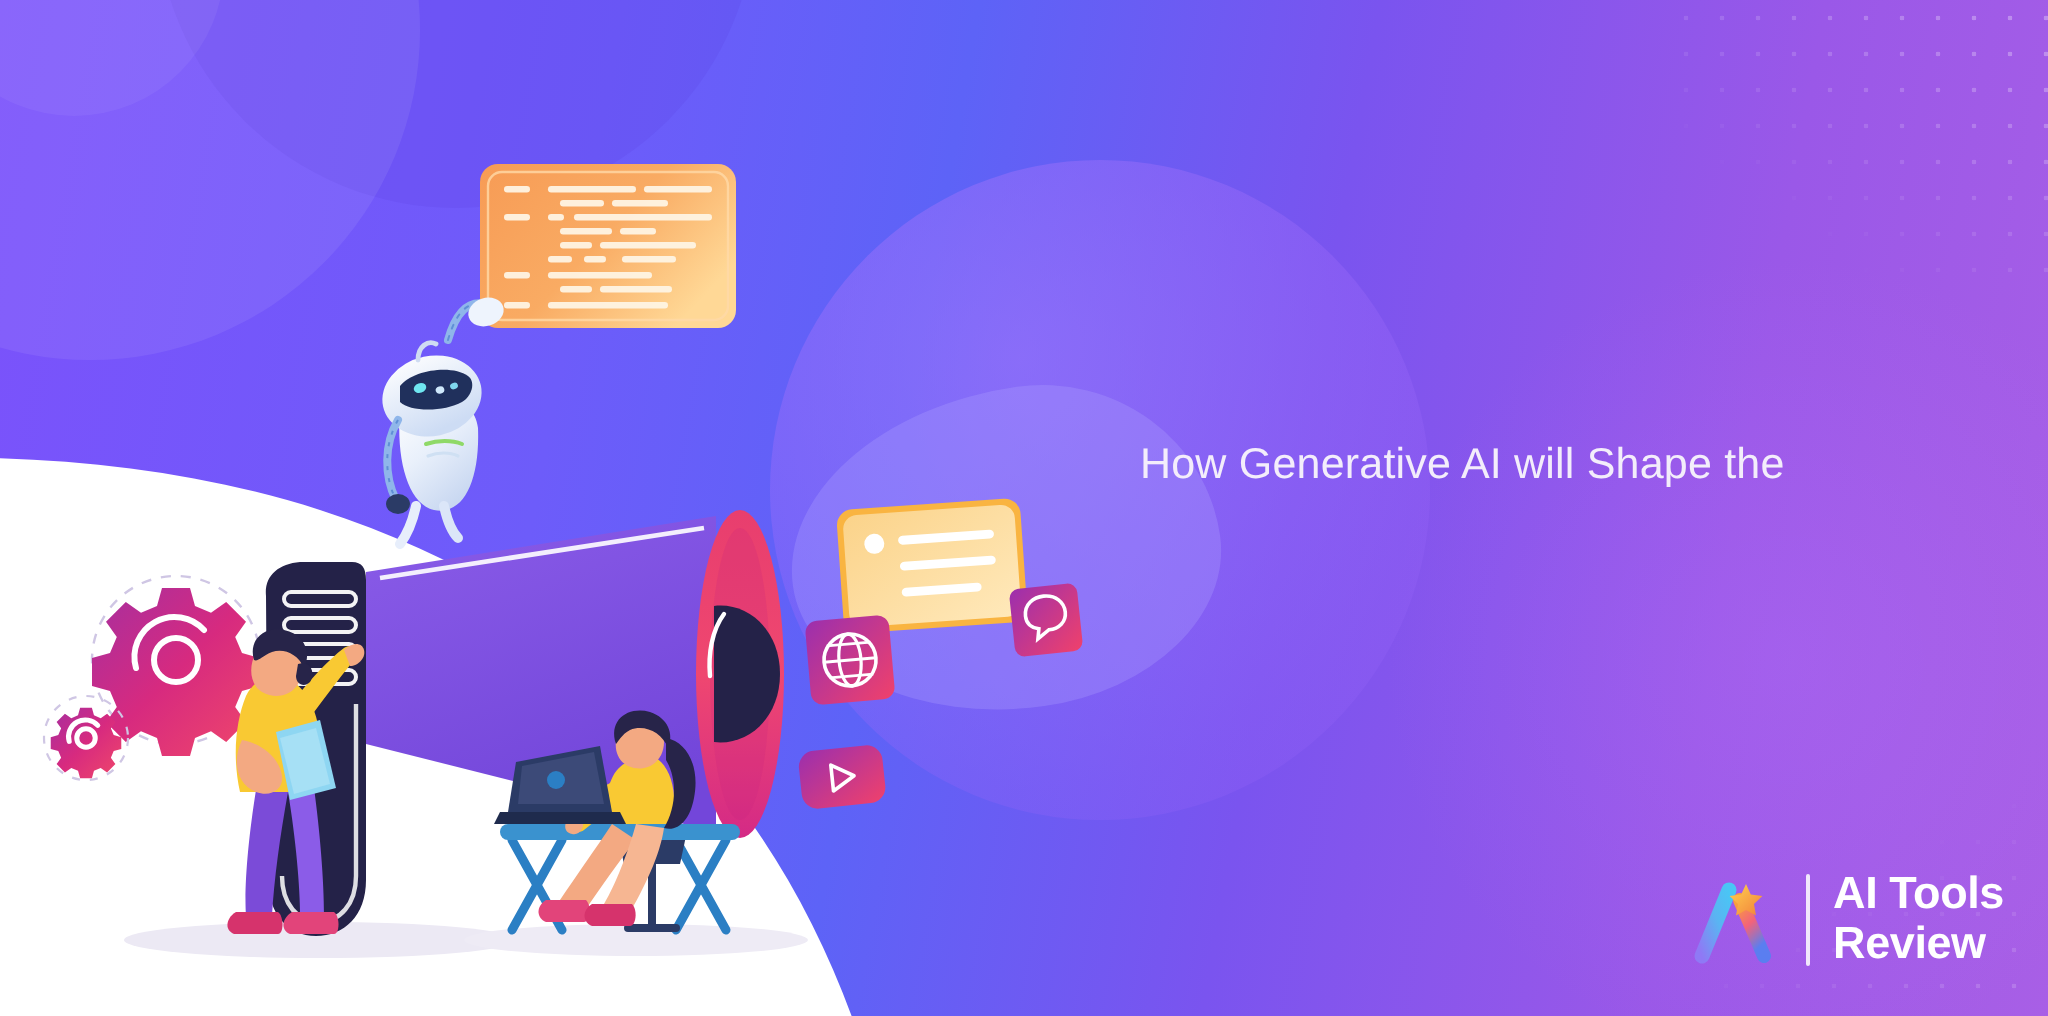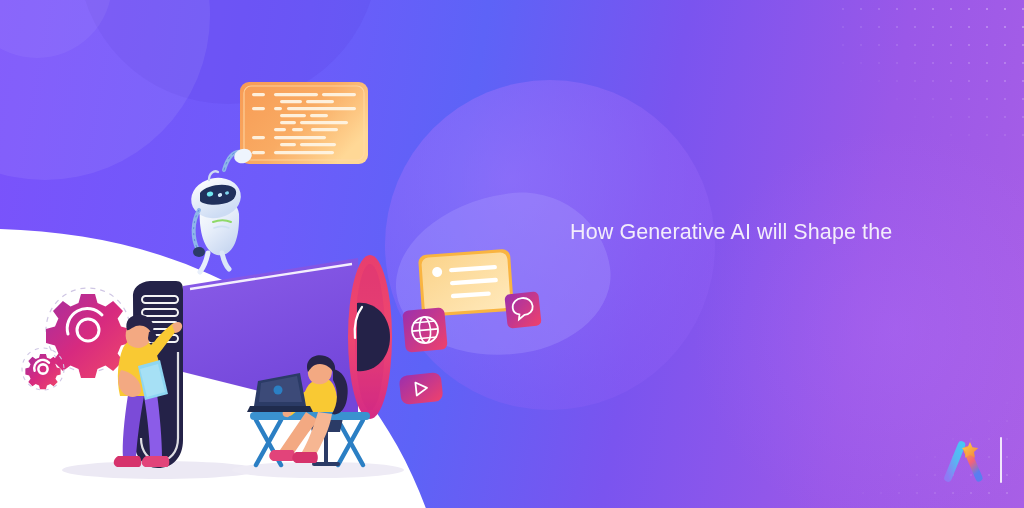--- a/index.html
+++ b/index.html
@@ -373,15 +373,19 @@
             <stop offset="1" stop-color="#b49cf2"></stop>
           </linearGradient>
         </defs>
         <path d="M21.5,9 L8,42" stroke="url(#lgBlue)" stroke-width="7.5" stroke-linecap="round" fill="none"></path>
         <path d="M27,14 L39,42" stroke="url(#lgOrange)" stroke-width="7" stroke-linecap="round" fill="none"></path>
         <path d="M15,33 L31,33" stroke="url(#lgBar)" stroke-width="6" stroke-linecap="round" fill="none" opacity=".9"></path>
         <path d="M30,6 L32.4,11.3 L38.2,12 L34,16 L35,21.7 L30,19 L25,21.7 L26,16 L21.8,12 L27.6,11.3 Z" fill="url(#lgStar)"></path>
       </svg>
     </div>
     <div class="logo-div"></div>
+    <div class="logo-text">
+      <span>AI Tools</span>
+      <span>Review</span>
+    </div>
   </div>
 
 </div>
 
 </body></html>

